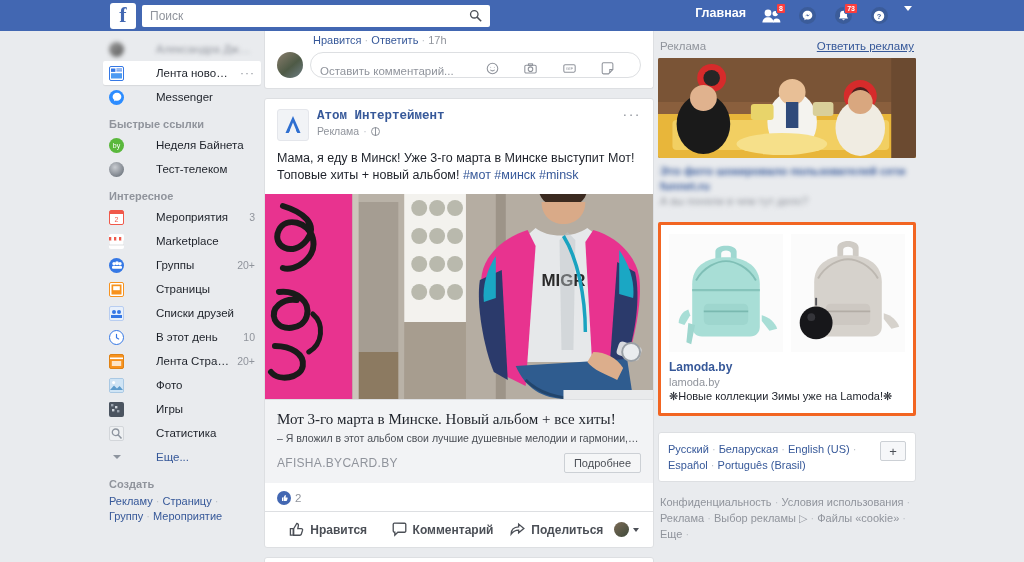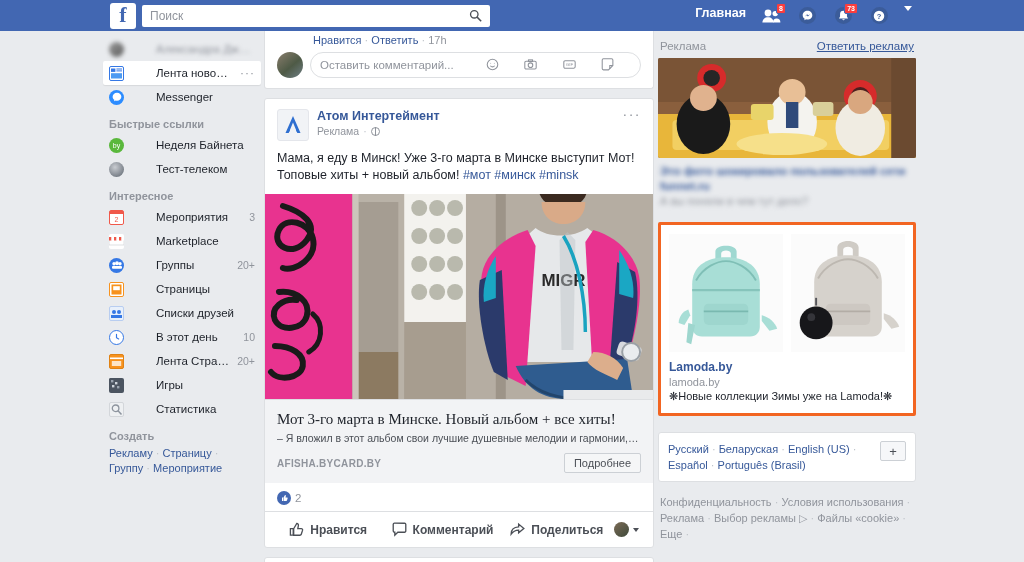--- a/index.html
+++ b/index.html
@@ -116,54 +116,54 @@
   
   .cmt-meta {
     padding: 3px 24px 2px 48px; font-size: 11px; color: #90949c;
   }
   .cmt-meta a { color: #365899; text-decoration: none; }
   .cmt-row { display: flex; align-items: center; padding: 4px 12px 10px 12px; gap: 7px; }
   .avatar-sm { width: 26px; height: 26px; border-radius: 50%; flex: 0 0 26px;
     background: linear-gradient(140deg,#8a7e6d,#4e5a46 55%,#6f7f86); filter: blur(.4px); }
   .cmt-input {
     flex: 1; height: 26px; border: 1px solid #dddfe2; border-radius: 14px;
-    display: flex; align-items: center; padding: 0 9px; background: #fff; gap: 20px;
+    display: flex; align-items: flex-end; padding: 0 9px; background: #fff; gap: 20px;
   }
   .cmt-input span { font-size: 11.5px; color: #90949c; flex: 1; }
   .cmt-icons { display: flex; gap: 9px; align-items: center; }
   .cmt-icons svg { width: 13px; height: 13px; fill: none; stroke: #90949c; stroke-width: 1.3; }
 
   
   .post-head { display: flex; align-items: flex-start; padding: 10px 12px 0 12px; gap: 8px; }
   .page-ava {
     width: 32px; height: 32px; border-radius: 3px; flex: 0 0 32px;
     background: #f1f3f6; border: 1px solid #e4e6eb;
     display: flex; align-items: center; justify-content: center;
   }
   .post-meta { flex: 1; min-width: 0; }
-  .post-name { font-size: 12.5px; font-weight: bold; color: #365899; line-height: 15px; }
+  .post-name { font-size: 12.5px; font-weight: bold; color: #365899; line-height: 15px; font-family: Liberation Mono, monospace; }
   .post-sub { font-size: 10.5px; color: #90949c; line-height: 14px; display:flex; align-items:center; gap:4px;}
   .globe { width: 9px; height: 9px; border-radius:50%; border: 1px solid #90949c; display:inline-block; position:relative;}
   .globe::after{content:"";position:absolute;left:3px;top:-1px;width:1px;height:9px;background:#90949c;}
   .dots-btn { color: #90949c; font-size: 14px; letter-spacing: 1.5px; line-height: 10px; cursor: pointer; }
 
   .post-text {
     padding: 9px 12px 10px 12px; font-size: 12.5px; line-height: 17px; color: #1d2129;
   }
   .post-text a { color: #365899; text-decoration: none; }
 
   
   .post-img { width: 100%; height: 205px; overflow: hidden; position: relative; display: block;}
   .post-img svg { display: block; width: 100%; height: 100%; }
 
   .link-box { border-top: 1px solid #dddfe2; background: #f2f3f5; padding: 9px 12px 10px 12px; }
   .link-title { font-size: 15px; font-family: "Liberation Serif", serif; color: #1d2129; line-height: 20px; }
   .link-desc { font-size: 10.5px; color: #4b4f56; line-height: 15px; margin-top: 2px; white-space: nowrap; overflow: hidden; text-overflow: ellipsis;}
   .link-foot { display: flex; align-items: center; margin-top: 7px; }
-  .link-domain { font-size: 10px; color: #90949c; letter-spacing: .3px; flex: 1; font-weight: bold; }
+  .link-domain { font-size: 12px; color: #90949c; letter-spacing: .3px; flex: 1; }
   .btn-more {
     font-size: 11px; color: #4b4f56; background: #f5f6f7;
     border: 1px solid #ccd0d5; border-radius: 2px; padding: 3px 9px;
   }
 
   .post-stats { display: flex; align-items: center; gap: 4px; padding: 7px 12px 6px 12px; border-top: 1px solid #fff;}
   .like-bubble {
     width: 14px; height: 14px; border-radius: 50%; background: #4267B2;
     display: flex; align-items: center; justify-content: center;
   }
@@ -406,20 +406,30 @@
       <span class="sb-ico" style="background:#f7921e;border:1px solid #e08214">
         <svg width="13" height="13" viewBox="0 0 13 13">
             <rect x="0" y="2.5" width="13" height="1.6" fill="#fff"></rect>
             <rect x="1.8" y="6" width="9.4" height="5" fill="#fff" opacity=".75"></rect>
           </svg>
       </span>
       <span class="sb-label">Лента Страниц</span>
       <span class="sb-count">20+</span>
     </div>
 
+    <div class="sb-row">
+      <span class="sb-ico" style="background:#cfe4f5;border:1px solid #a9c8e3;overflow:hidden">
+        <svg width="13" height="13" viewBox="0 0 13 13">
+            <rect width="13" height="13" fill="#cfe4f5"></rect>
+            <circle cx="3.6" cy="3.6" r="1.5" fill="#fff"></circle>
+            <path d="M0 11l4-4.5 3 3 2.6-2.4L13 11z" fill="#5e9ccc"></path>
+          </svg>
+      </span>
+      <span class="sb-label">Фото</span>
+    </div>
 
     <div class="sb-row">
       <span class="sb-ico" style="background:#4b5460;overflow:hidden">
         <svg width="13" height="13" viewBox="0 0 13 13">
             <rect width="13" height="13" fill="#4b5460"></rect>
             <rect x="2" y="2" width="2.4" height="2.4" fill="#9aa3ae"></rect>
             <rect x="6" y="4" width="2.4" height="2.4" fill="#cdd3da"></rect>
             <rect x="3" y="7" width="2.4" height="2.4" fill="#cdd3da"></rect>
             <rect x="8" y="8" width="2.4" height="2.4" fill="#9aa3ae"></rect>
           </svg>
@@ -430,20 +440,26 @@
     <div class="sb-row">
       <span class="sb-ico" style="background:#eef0f2;border:1px solid #d3d6da">
         <svg width="13" height="13" viewBox="0 0 13 13">
             <circle cx="5.6" cy="5.3" r="3.3" fill="none" stroke="#8d949e" stroke-width="1.3"></circle>
             <line x1="8" y1="7.8" x2="11.5" y2="11.4" stroke="#8d949e" stroke-width="1.5"></line>
           </svg>
       </span>
       <span class="sb-label">Статистика</span>
     </div>
 
+    <div class="sb-row">
+      <span class="sb-ico" style="display:flex;align-items:center;justify-content:center">
+        <span style="width:0;height:0;border-left:4px solid transparent;border-right:4px solid transparent;border-top:4.5px solid #8d949e;"></span>
+      </span>
+      <span class="sb-label" style="color:#365899">Еще...</span>
+    </div>
 
     <div class="sb-head">Создать</div>
     <div class="sb-sub">
       <a href="#">Рекламу</a>
       <span class="sep">·</span>
       <a href="#">Страницу</a>
       <span class="sep">·</span>
       <a href="#">Группу</a>
       <span class="sep">·</span>
       <a href="#">Мероприятие</a>

